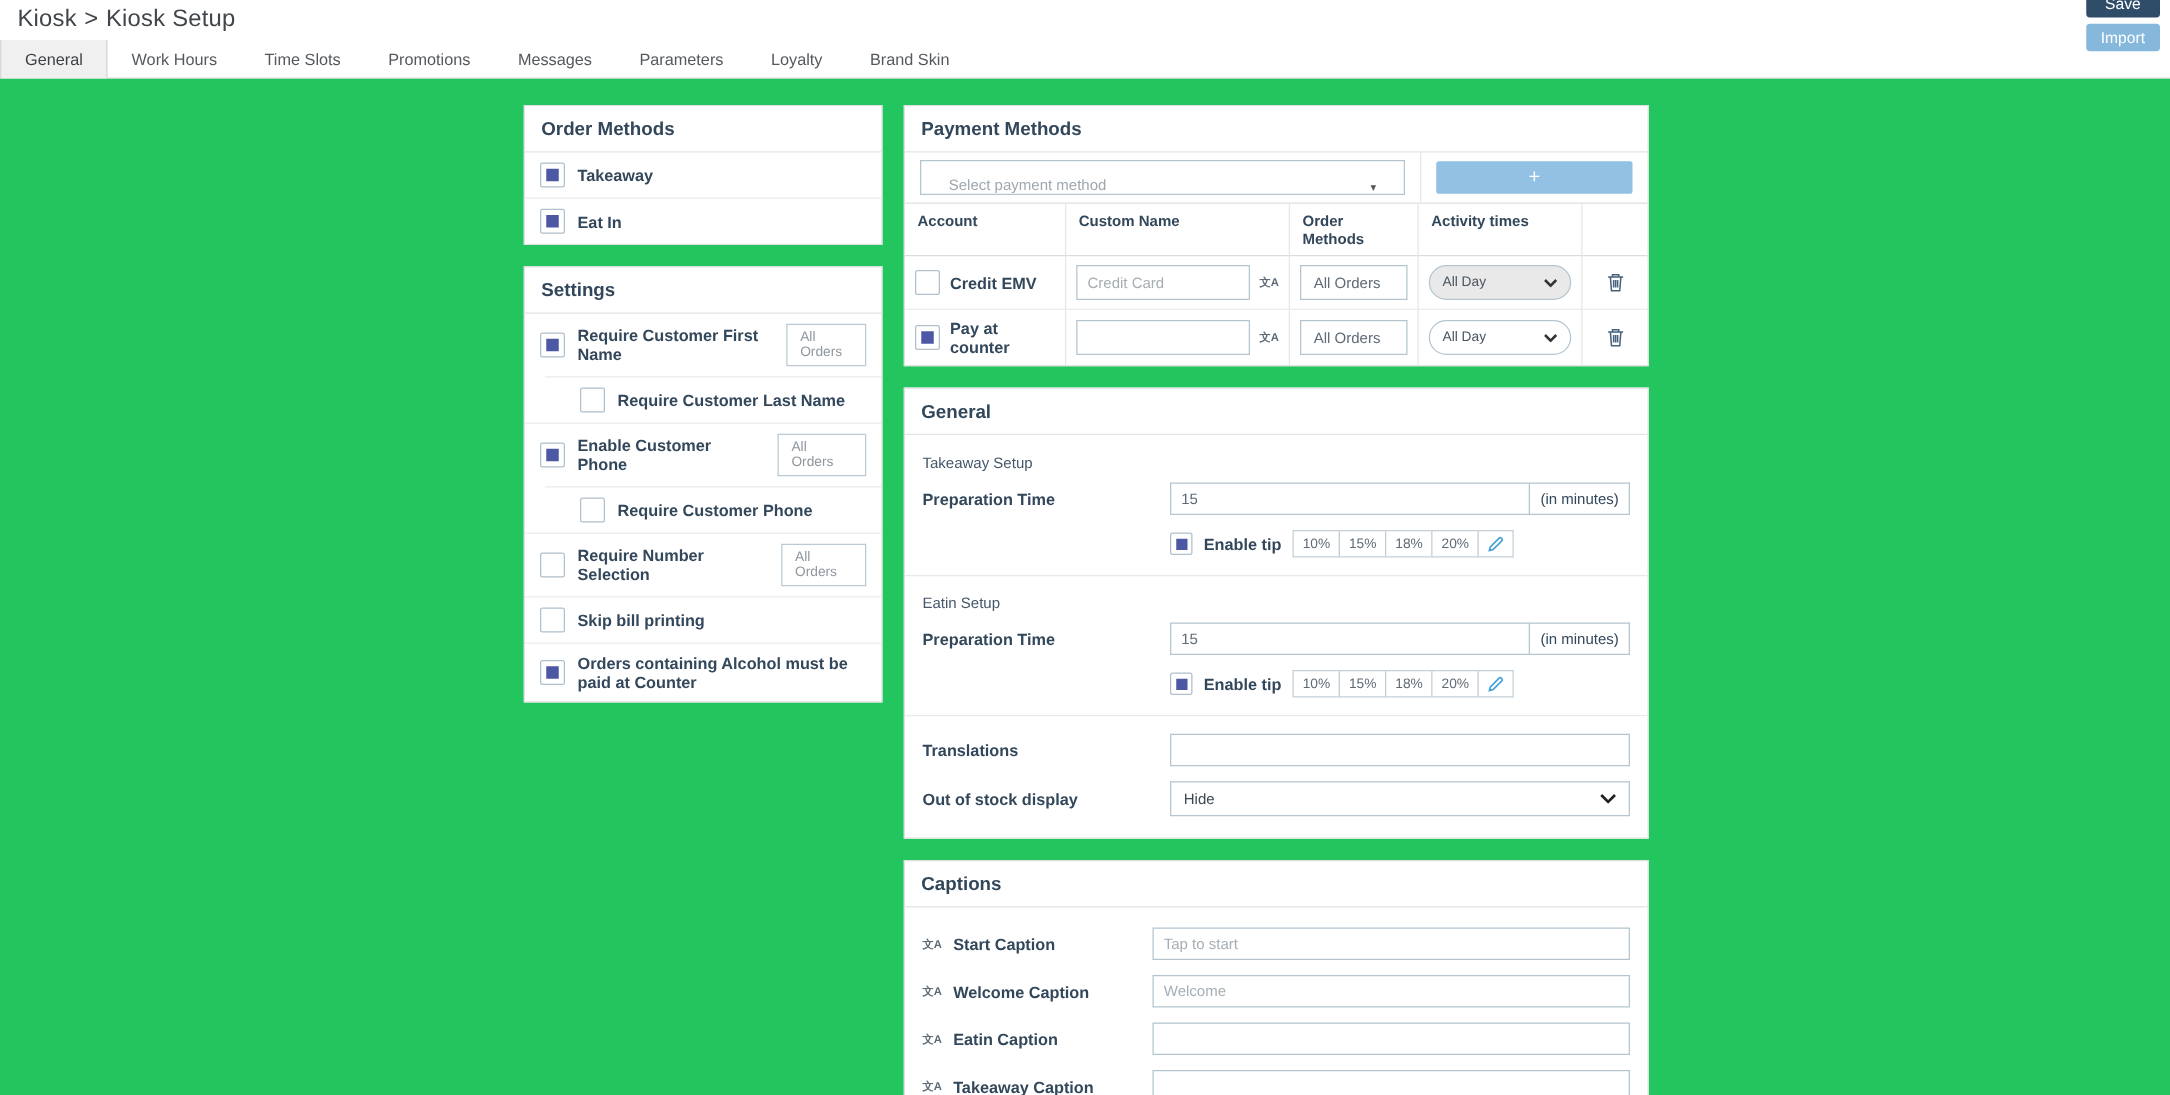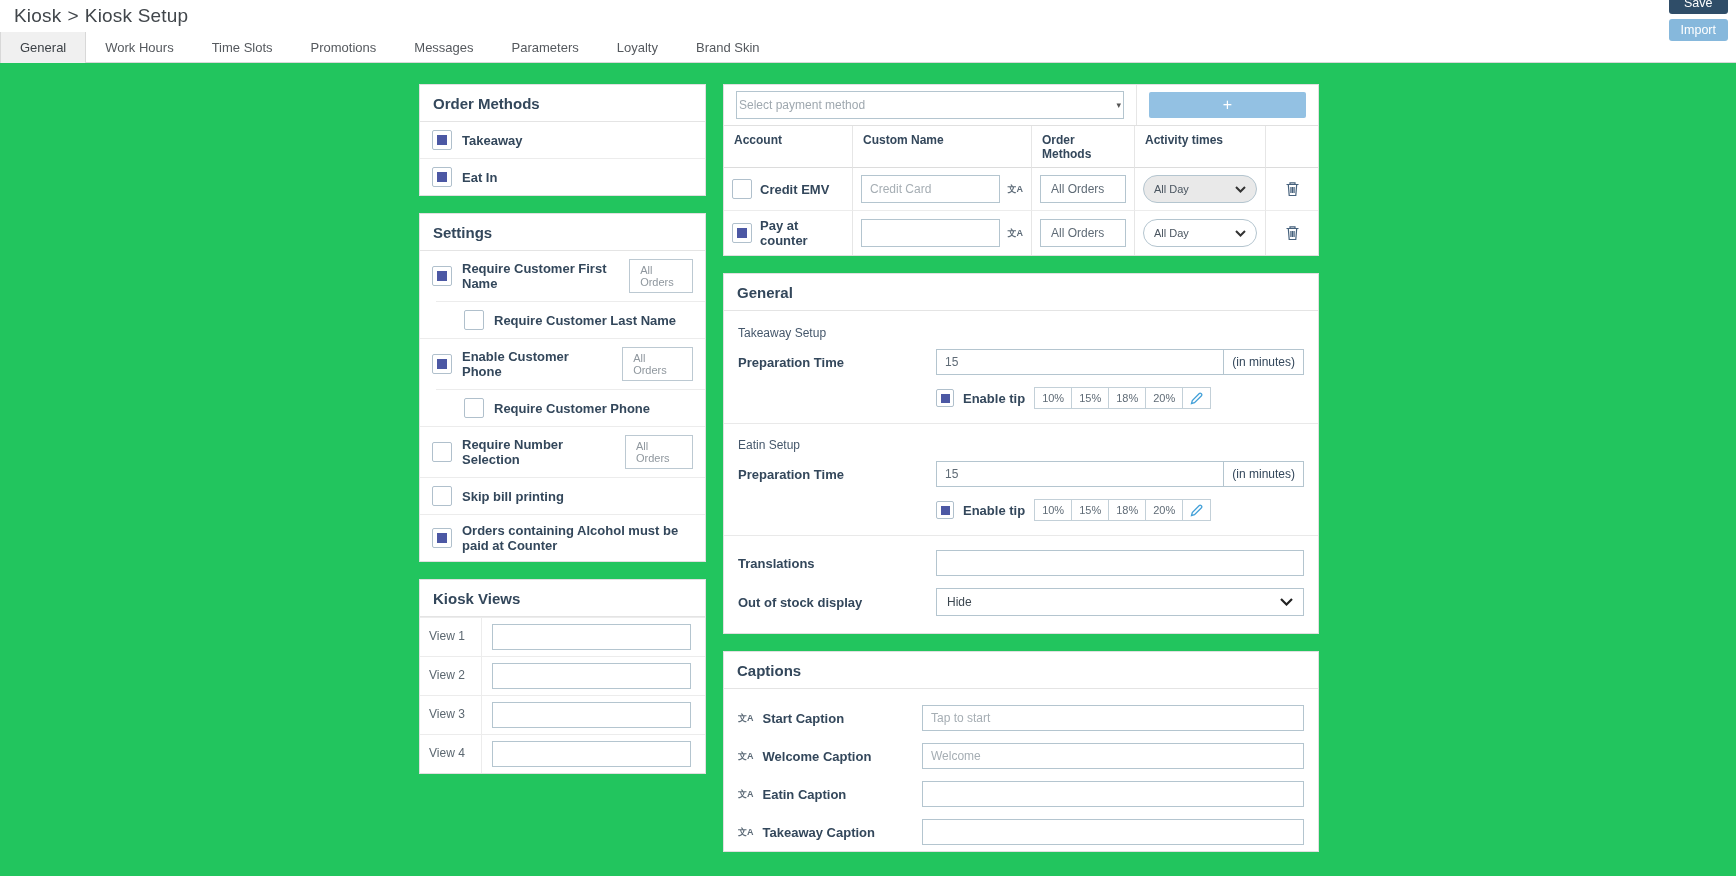--- a/index.html
+++ b/index.html
@@ -42,21 +42,21 @@
   
   .kv-row { display:flex; align-items:stretch; border-top:1px solid #ececec; }
   .kv-label { width:62px; border-right:1px solid #ececec; padding:11px 0 0 9px; font-size:12px; color:#5b6770; }
   .kv-input-wrap { padding:6px 14px 6px 10px; display:flex; align-items:center; flex:1; }
   .tx { height:26px; border:1px solid #b4c5cf; width:100%; font-size:12px; color:#5f6b76;
     padding:0 8px; font-family:inherit; background:#fff; }
   .tx::placeholder { color:#a6aeb4; }
   
   .pm-toolbar { display:flex; border-bottom:1px solid #e0e0e0; }
   .pm-select-area { flex:1; padding:6px 12px; border-right:1px solid #e6e6e6; }
-  .fake-select { height:28px; border:1px solid #b4c5cf; display:flex; align-items:center; padding:0 2px; cursor:pointer; }
+  .fake-select { height:28px; border:1px solid #b4c5cf; display:flex; align-items:flex-end; padding:0 22px; cursor:pointer; }
   .fake-select .ph { font-size:12px; color:#9fa8af; }
   .fake-select .caret { margin-left:auto; font-size:9px; color:#555; }
   .pm-add-area { width:181px; padding:6px 12px; display:flex; align-items:center; }
   .btn-add { width:100%; height:26px; background:#93c1e3; border:none; border-radius:2px;
     color:#fff; font-size:16px; line-height:1; cursor:pointer; }
   .pm-grid { display:grid; grid-template-columns:129px 179px 103px 131px 1fr; }
   .pm-hcell { padding:7px 10px 6px 10px; font-size:12px; font-weight:700; color:#33475b;
     border-bottom:1px solid #dcdcdc; border-right:1px solid #e6e6e6; }
   .pm-hcell:last-child,.pm-cell:last-child { border-right:none; }
   .pm-cell { padding:7px 8px; display:flex; align-items:center; gap:8px;
@@ -173,52 +173,26 @@
         <span class="chk-label">Skip bill printing</span>
       </div>
       <div class="chk-row">
         <span class="cb checked">
             <span class="cb-in"></span>
           </span>
         <span class="chk-label">Orders containing Alcohol must be paid at Counter</span>
       </div>
     </div>
 
-    <div class="card">
-      <div class="card-header">Kiosk Views</div>
-      <div class="kv-row">
-        <div class="kv-label">View 1</div>
-        <div class="kv-input-wrap">
-            <input class="tx" value="" style="">
-          </div>
-      </div>
-      <div class="kv-row">
-        <div class="kv-label">View 2</div>
-        <div class="kv-input-wrap">
-            <input class="tx" value="" style="">
-          </div>
-      </div>
-      <div class="kv-row">
-        <div class="kv-label">View 3</div>
-        <div class="kv-input-wrap">
-            <input class="tx" value="" style="">
-          </div>
-      </div>
-      <div class="kv-row">
-        <div class="kv-label">View 4</div>
-        <div class="kv-input-wrap">
-            <input class="tx" value="" style="">
-          </div>
-      </div>
-    </div>
   </div>
 
   <div class="col-right">
 
     <div class="card">
+      <div class="card-header">Payment Methods</div>
       <div class="pm-toolbar">
         <div class="pm-select-area">
           <div class="fake-select">
             <span class="ph">Select payment method</span>
             <span class="caret">▾</span>
           </div>
         </div>
         <div class="pm-add-area">
           <button class="btn-add">+</button>
         </div>

